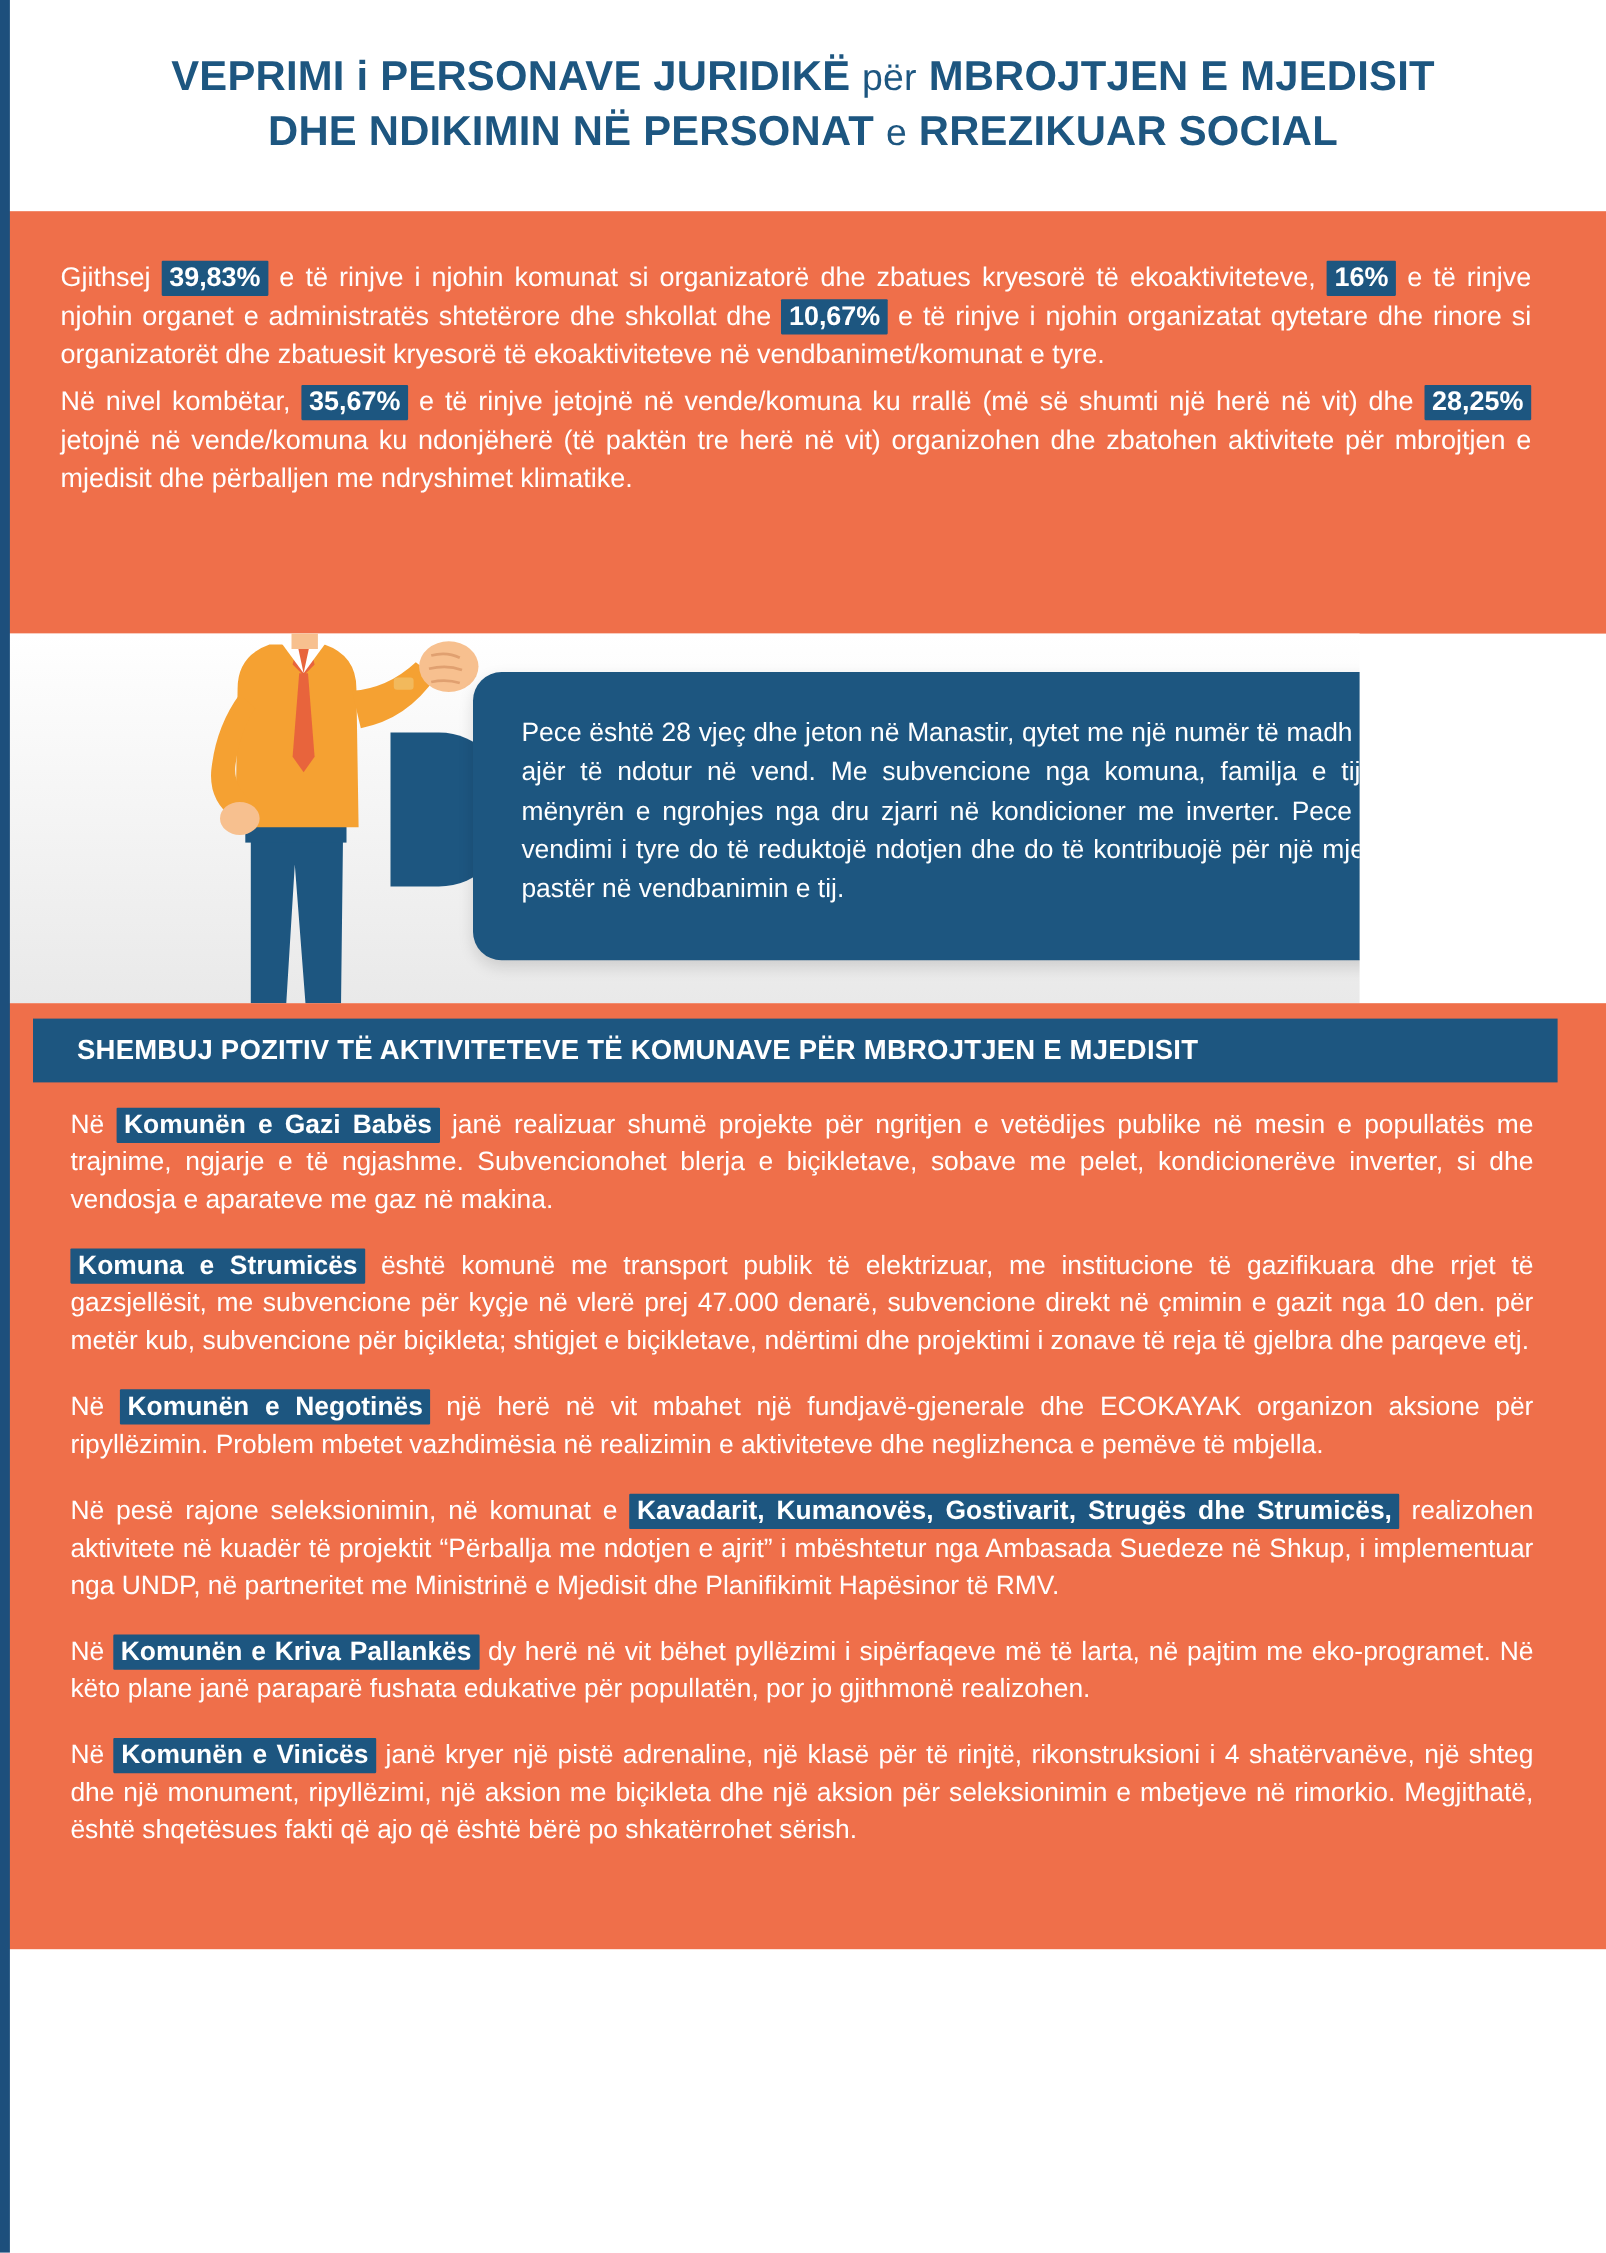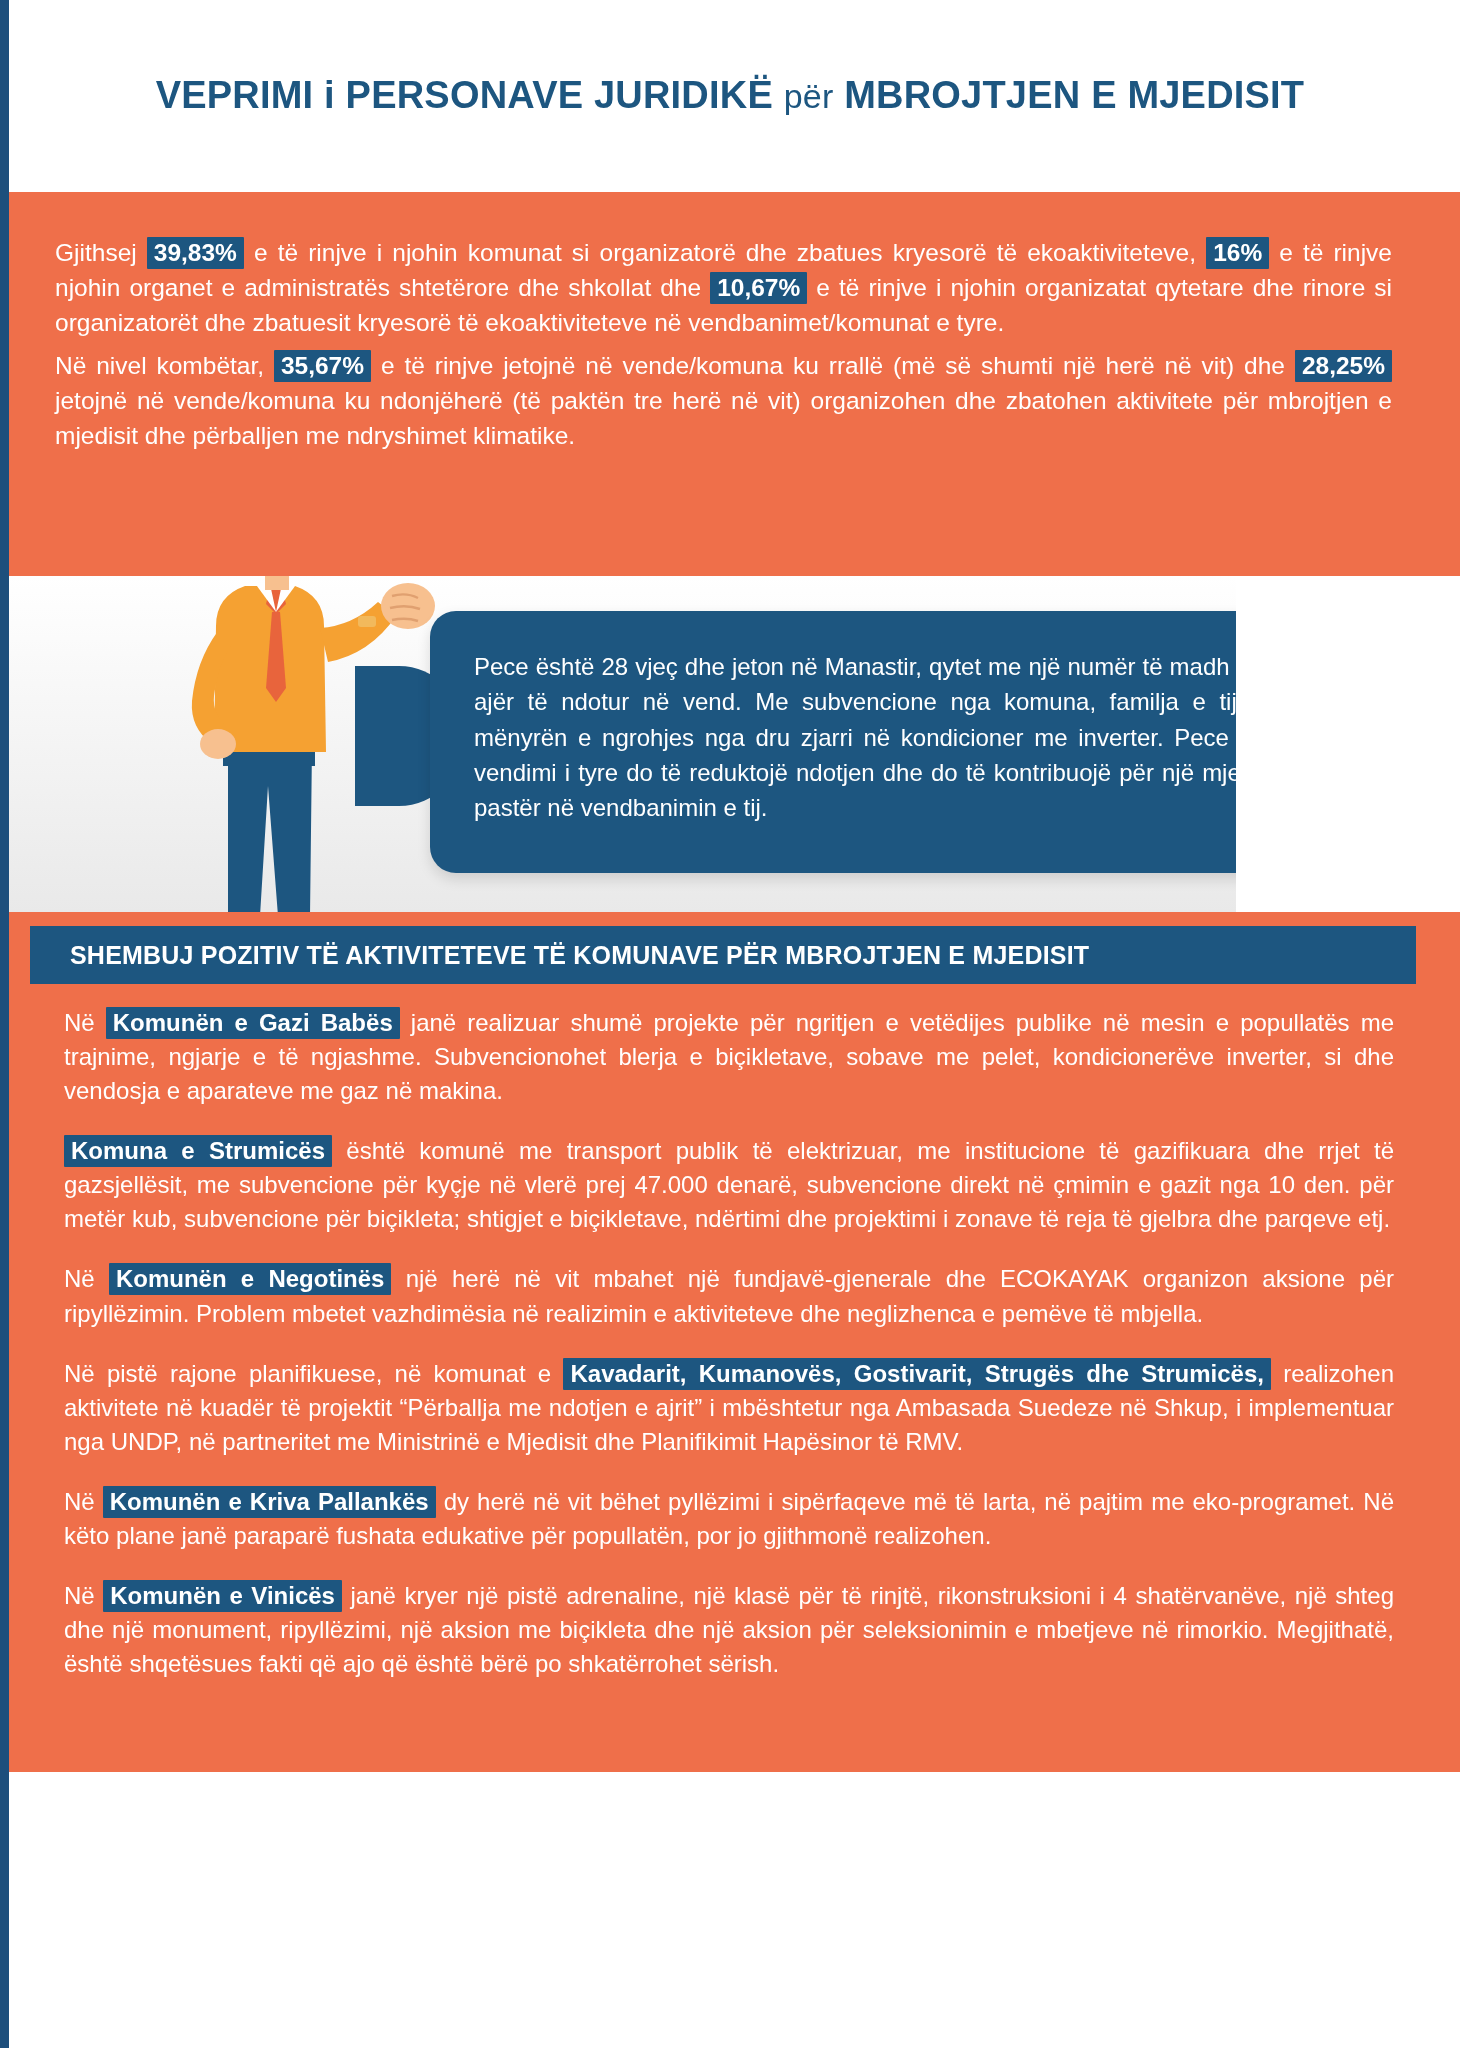--- a/index.html
+++ b/index.html
@@ -204,20 +204,23 @@
 <body>
 
 <div class="page">
 
   <div class="left-bar"></div>
 
   <div class="title-zone">
     <div class="title-line">
       <span>VEPRIMI i PERSONAVE JURIDIKË </span><span class="light">për</span><span> MBROJTJEN E MJEDISIT</span>
     </div>
+    <div class="title-line">
+      <span>DHE NDIKIMIN NË PERSONAT </span><span class="light">e</span><span> RREZIKUAR SOCIAL</span>
+    </div>
   </div>
 
   <div class="stats-block">
 
     <p class="stats-p"><span>Gjithsej </span><span class="hl">39,83%</span><span> e të rinjve i njohin komunat si organizatorë dhe zbatues kryesorë të ekoaktiviteteve, </span><span class="hl">16%</span><span> e të rinjve njohin organet e administratës shtetërore dhe shkollat dhe </span><span class="hl">10,67%</span><span> e të rinjve i njohin organizatat qytetare dhe rinore si organizatorët dhe zbatuesit kryesorë të ekoaktiviteteve në vendbanimet/komunat e tyre.</span></p>
 
     <p class="stats-p second"><span>Në nivel kombëtar, </span><span class="hl">35,67%</span><span> e të rinjve jetojnë në vende/komuna ku rrallë (më së shumti një herë në vit) dhe </span><span class="hl">28,25%</span><span> jetojnë në vende/komuna ku ndonjëherë (të paktën tre herë në vit) organizohen dhe zbatohen aktivitete për mbrojtjen e mjedisit dhe përballjen me ndryshimet klimatike.</span></p>
 
   </div>
 
@@ -283,21 +286,21 @@
     </div>
 
     <div class="examples-body">
 
       <p class="ex-p"><span>Në </span><span class="hl">Komunën e Gazi Babës</span><span> janë realizuar shumë projekte për ngritjen e vetëdijes publike në mesin e popullatës me trajnime, ngjarje e të ngjashme. Subvencionohet blerja e biçikletave, sobave me pelet, kondicionerëve inverter, si dhe vendosja e aparateve me gaz në makina.</span></p>
 
       <p class="ex-p"><span></span><span class="hl">Komuna e Strumicës</span><span> është komunë me transport publik të elektrizuar, me institucione të gazifikuara dhe rrjet të gazsjellësit, me subvencione për kyçje në vlerë prej 47.000 denarë, subvencione direkt në çmimin e gazit nga 10 den. për metër kub, subvencione për biçikleta; shtigjet e biçikletave, ndërtimi dhe projektimi i zonave të reja të gjelbra dhe parqeve etj.</span></p>
 
       <p class="ex-p"><span>Në </span><span class="hl">Komunën e Negotinës</span><span> një herë në vit mbahet një fundjavë-gjenerale dhe ECOKAYAK organizon aksione për ripyllëzimin. Problem mbetet vazhdimësia në realizimin e aktiviteteve dhe neglizhenca e pemëve të mbjella.</span></p>
 
-      <p class="ex-p"><span>Në pistë rajone planifikuese, në komunat e </span><span class="hl">Kavadarit, Kumanovës, Gostivarit, Strugës dhe Strumicës,</span><span> realizohen aktivitete në kuadër të projektit “Përballja me ndotjen e ajrit” i mbështetur nga Ambasada Suedeze në Shkup, i implementuar nga UNDP, në partneritet me Ministrinë e Mjedisit dhe Planifikimit Hapësinor të RMV.</span></p>
+      <p class="ex-p"><span>Në pesë rajone seleksionimin, në komunat e </span><span class="hl">Kavadarit, Kumanovës, Gostivarit, Strugës dhe Strumicës,</span><span> realizohen aktivitete në kuadër të projektit “Përballja me ndotjen e ajrit” i mbështetur nga Ambasada Suedeze në Shkup, i implementuar nga UNDP, në partneritet me Ministrinë e Mjedisit dhe Planifikimit Hapësinor të RMV.</span></p>
 
       <p class="ex-p"><span>Në </span><span class="hl">Komunën e Kriva Pallankës</span><span> dy herë në vit bëhet pyllëzimi i sipërfaqeve më të larta, në pajtim me eko-programet. Në këto plane janë paraparë fushata edukative për popullatën, por jo gjithmonë realizohen.</span></p>
 
       <p class="ex-p"><span>Në </span><span class="hl">Komunën e Vinicës</span><span> janë kryer një pistë adrenaline, një klasë për të rinjtë, rikonstruksioni i 4 shatërvanëve, një shteg dhe një monument, ripyllëzimi, një aksion me biçikleta dhe një aksion për seleksionimin e mbetjeve në rimorkio. Megjithatë, është shqetësues fakti që ajo që është bërë po shkatërrohet sërish.</span></p>
 
 
     </div>
   </div>
 
 </div>

